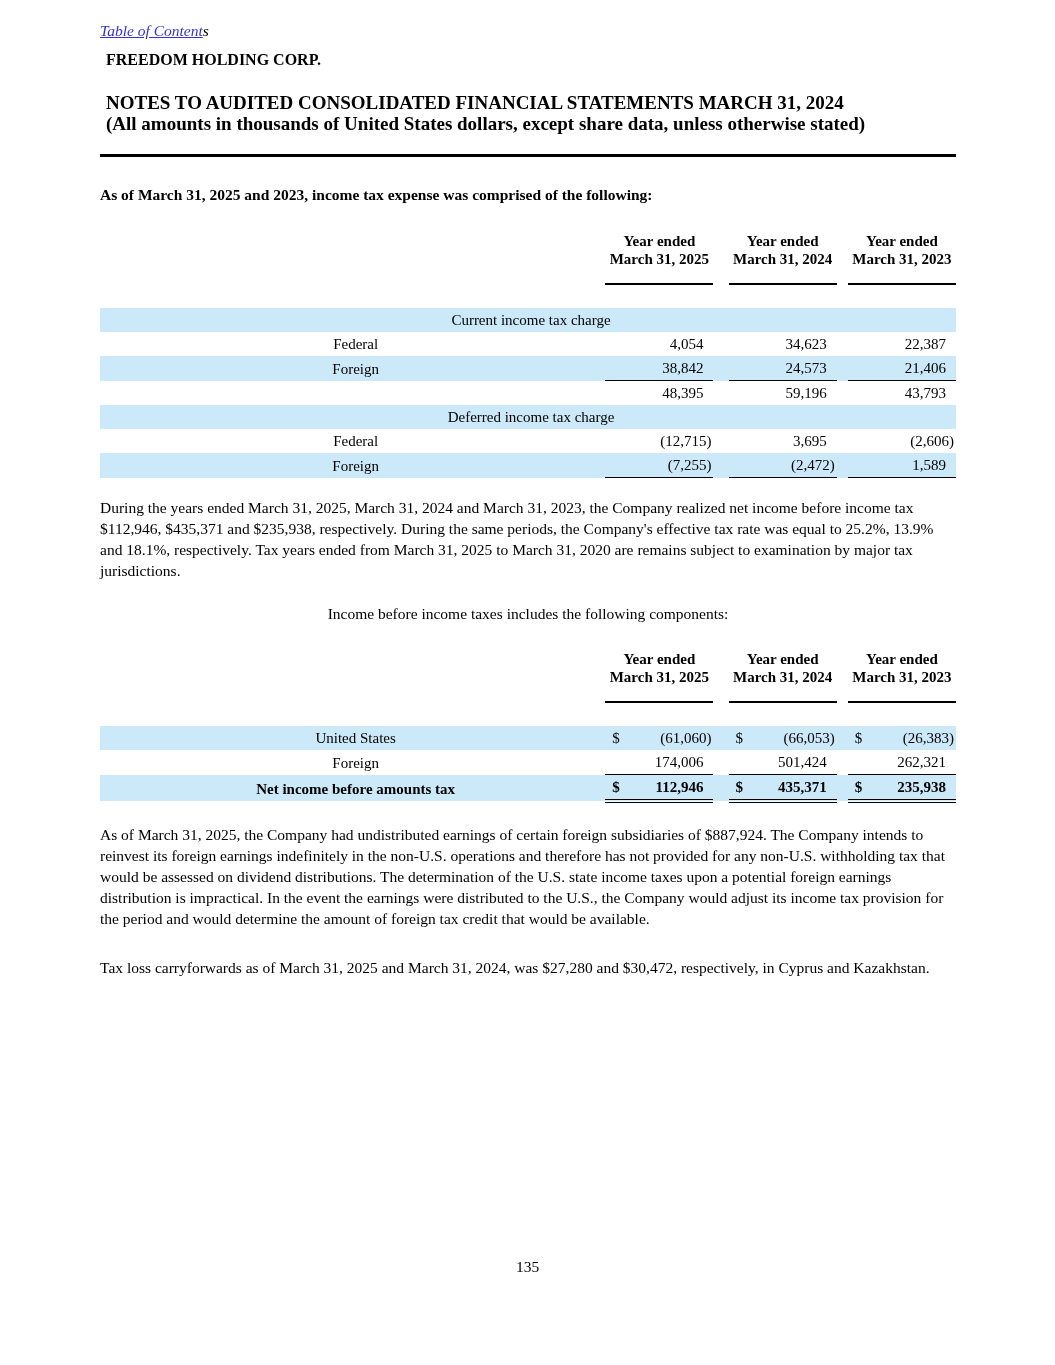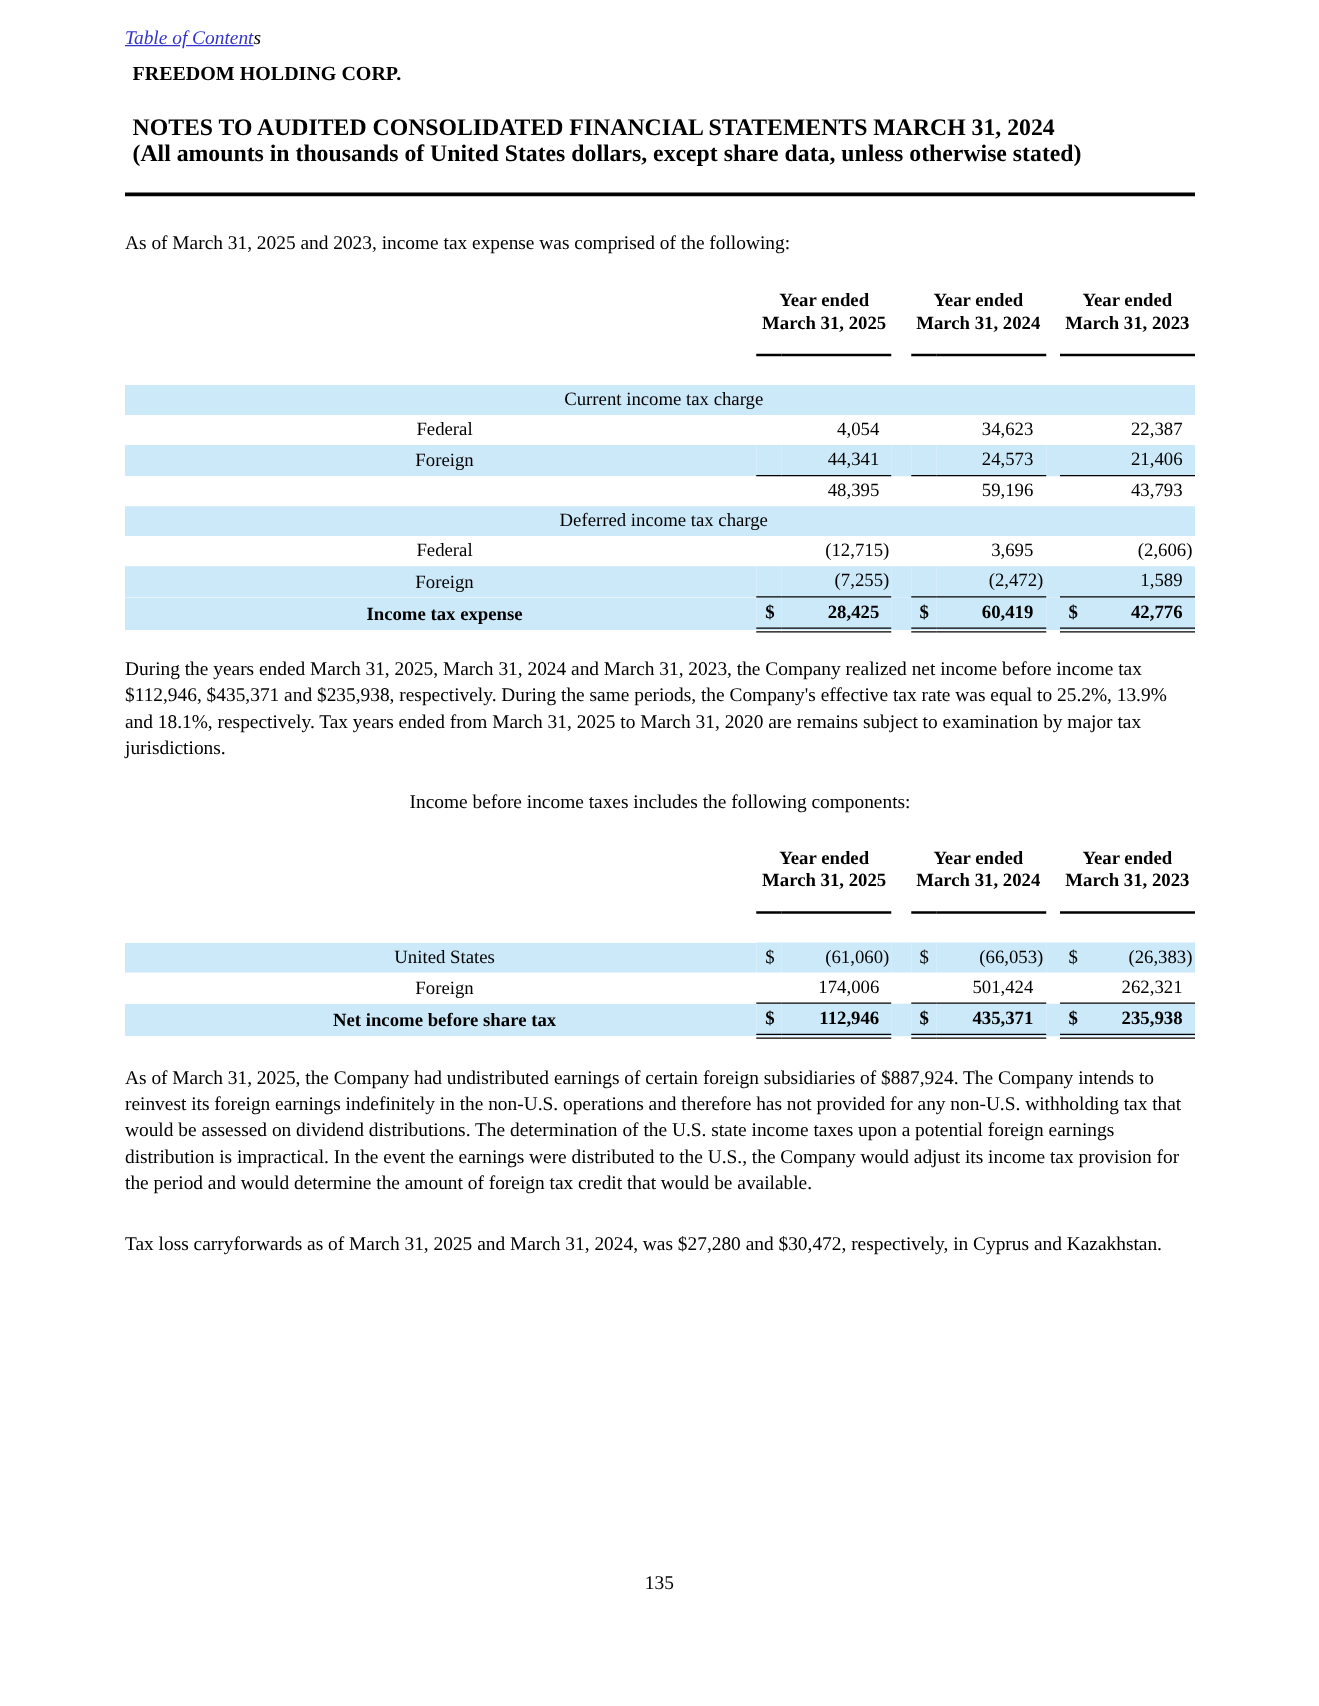--- a/index.html
+++ b/index.html
@@ -18,21 +18,21 @@
 
   .company { font-size: 16px; font-weight: bold; margin-top: 11px; padding-left: 6px; }
 
   .heading-block {
     margin-top: 23px; padding-left: 6px; padding-bottom: 20px;
     border-bottom: 3px solid #000;
     font-size: 19px; font-weight: bold; line-height: 21px;
   }
 
   p.para { font-size: 15.5px; line-height: 21px; }
-  .p-intro { margin-top: 27px; }
+  .p-intro { margin-top: 27px; font-weight: bold; }
   .p-mid1  { margin-top: 19px; }
   .p-mid2  { margin-top: 22px; text-align: center; }
   .p-low1  { margin-top: 21px; }
   .p-low2  { margin-top: 28px; }
 
   table.fin { border-collapse: collapse; width: 100%; font-size: 15px; table-layout: fixed; }
   .tbl1 { margin-top: 27px; }
   .tbl2 { margin-top: 26px; }
   table.fin col.c-lbl  { width: 500px; }
   table.fin col.c-cur  { width: 20px; }
@@ -124,21 +124,21 @@
           <td></td>
       <td class="cur"></td>
           <td class="val">34,623</td>
           <td></td>
       <td class="cur"></td>
           <td class="val">22,387</td>
     </tr>
     <tr class="hl u">
       <td class="lbl">Foreign</td>
       <td class="cur"></td>
-          <td class="val">44,341</td>
+          <td class="val">38,842</td>
           <td></td>
       <td class="cur"></td>
           <td class="val">24,573</td>
           <td></td>
       <td class="cur"></td>
           <td class="val">21,406</td>
     </tr>
     <tr>
       <td class="lbl"></td>
       <td class="cur"></td>
@@ -167,31 +167,20 @@
     <tr class="hl u">
       <td class="lbl">Foreign</td>
       <td class="cur"></td>
           <td class="val neg">(7,255)</td>
           <td></td>
       <td class="cur"></td>
           <td class="val neg">(2,472)</td>
           <td></td>
       <td class="cur"></td>
           <td class="val">1,589</td>
-    </tr>
-    <tr class="hl total">
-      <td class="lbl">Income tax expense</td>
-      <td class="cur">$</td>
-          <td class="val">28,425</td>
-          <td></td>
-      <td class="cur">$</td>
-          <td class="val">60,419</td>
-          <td></td>
-      <td class="cur">$</td>
-          <td class="val">42,776</td>
     </tr>
   </tbody>
     </table>
 
   <p class="para p-mid1">During the years ended March 31, 2025, March 31, 2024 and March 31, 2023, the Company realized net income before income tax $112,946, $435,371 and $235,938, respectively. During the same periods, the Company's effective tax rate was equal to 25.2%, 13.9% and 18.1%, respectively. Tax years ended from March 31, 2025 to March 31, 2020 are remains subject to examination by major tax jurisdictions.</p>
 
   <p class="para p-mid2">Income before income taxes includes the following components:</p>
 
   <table class="fin tbl2">
     <colgroup>
@@ -243,21 +232,21 @@
       <td class="cur"></td>
           <td class="val">174,006</td>
           <td></td>
       <td class="cur"></td>
           <td class="val">501,424</td>
           <td></td>
       <td class="cur"></td>
           <td class="val">262,321</td>
     </tr>
     <tr class="hl total">
-      <td class="lbl">Net income before share tax</td>
+      <td class="lbl">Net income before amounts tax</td>
       <td class="cur">$</td>
           <td class="val">112,946</td>
           <td></td>
       <td class="cur">$</td>
           <td class="val">435,371</td>
           <td></td>
       <td class="cur">$</td>
           <td class="val">235,938</td>
     </tr>
   </tbody>

